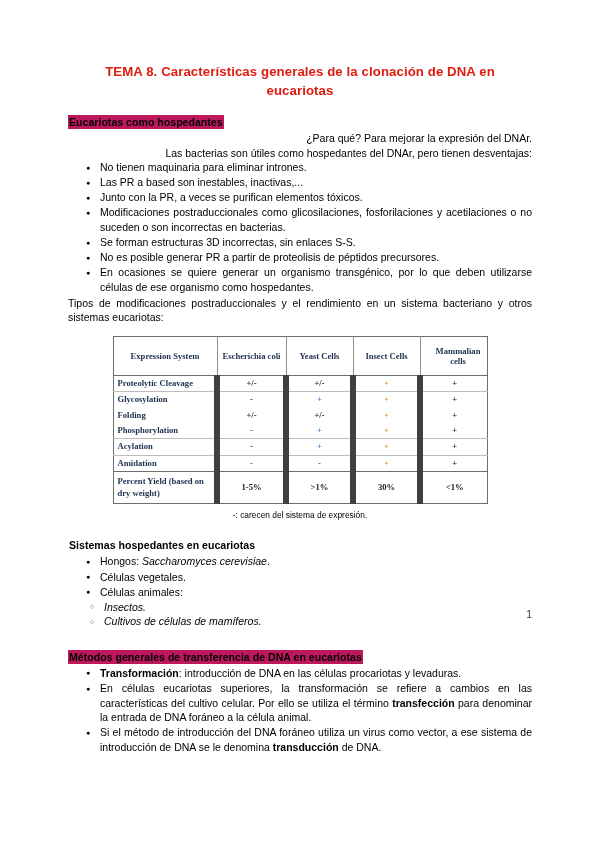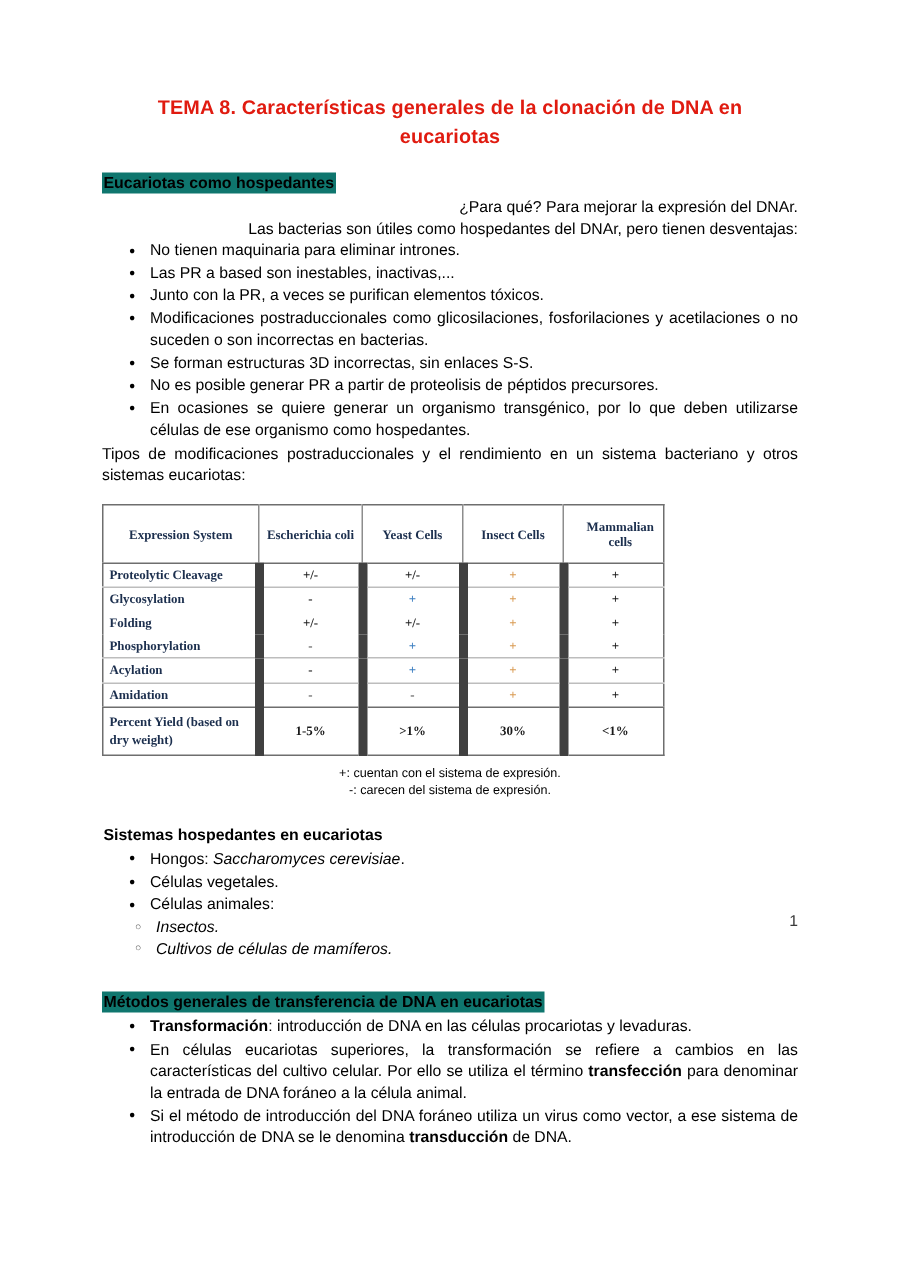--- a/index.html
+++ b/index.html
@@ -41,21 +41,21 @@
     letter-spacing: 0.1px;
   }
 
   
   .section-heading {
     font-weight: bold;
     font-size: 10.6px;
     line-height: 14px;
     margin: 0 0 1px 0;
     display: inline-block;
-    background: #0f766e;
+    background: #be185d;
     padding: 0 1px;
   }
   .heading-wrap { margin: 0 0 1px 0; }
 
   
   p.body {
     font-size: 10.5px;
     line-height: 14.6px;
     margin: 0;
     text-align: right;
@@ -107,20 +107,21 @@
     line-height: 15.5px;
     color: #555;
   }
   .it { font-style: italic; }
   .bd { font-weight: bold; }
 
   
   .table-wrap {
     margin: 11px 0 0 0;
     display: flex;
+    justify-content: center;
   }
   table.exp {
     border-collapse: collapse;
     width: 374px;
     font-family: "Liberation Serif", serif;
     table-layout: fixed;
   }
   table.exp td, table.exp th {
     border: none;
     padding: 0;
@@ -292,21 +293,20 @@
             <td class="val v-black">1-5%</td>
             <td class="val v-black">&gt;1%</td>
             <td class="val v-black">30%</td>
             <td class="val v-black">&lt;1%</td>
           </tr>
         </tbody>
       </table>
     </div>
 
     <div class="legend">
-      <div>+: cuentan con el sistema de expresión.</div>
       <div>-: carecen del sistema de expresión.</div>
     </div>
 
     <div class="sp-md"></div>
 
     <div class="heading-wrap">
       <span class="section-heading" style="background:transparent">Sistemas hospedantes en eucariotas</span>
     </div>
 
     <ul class="lvl1">

